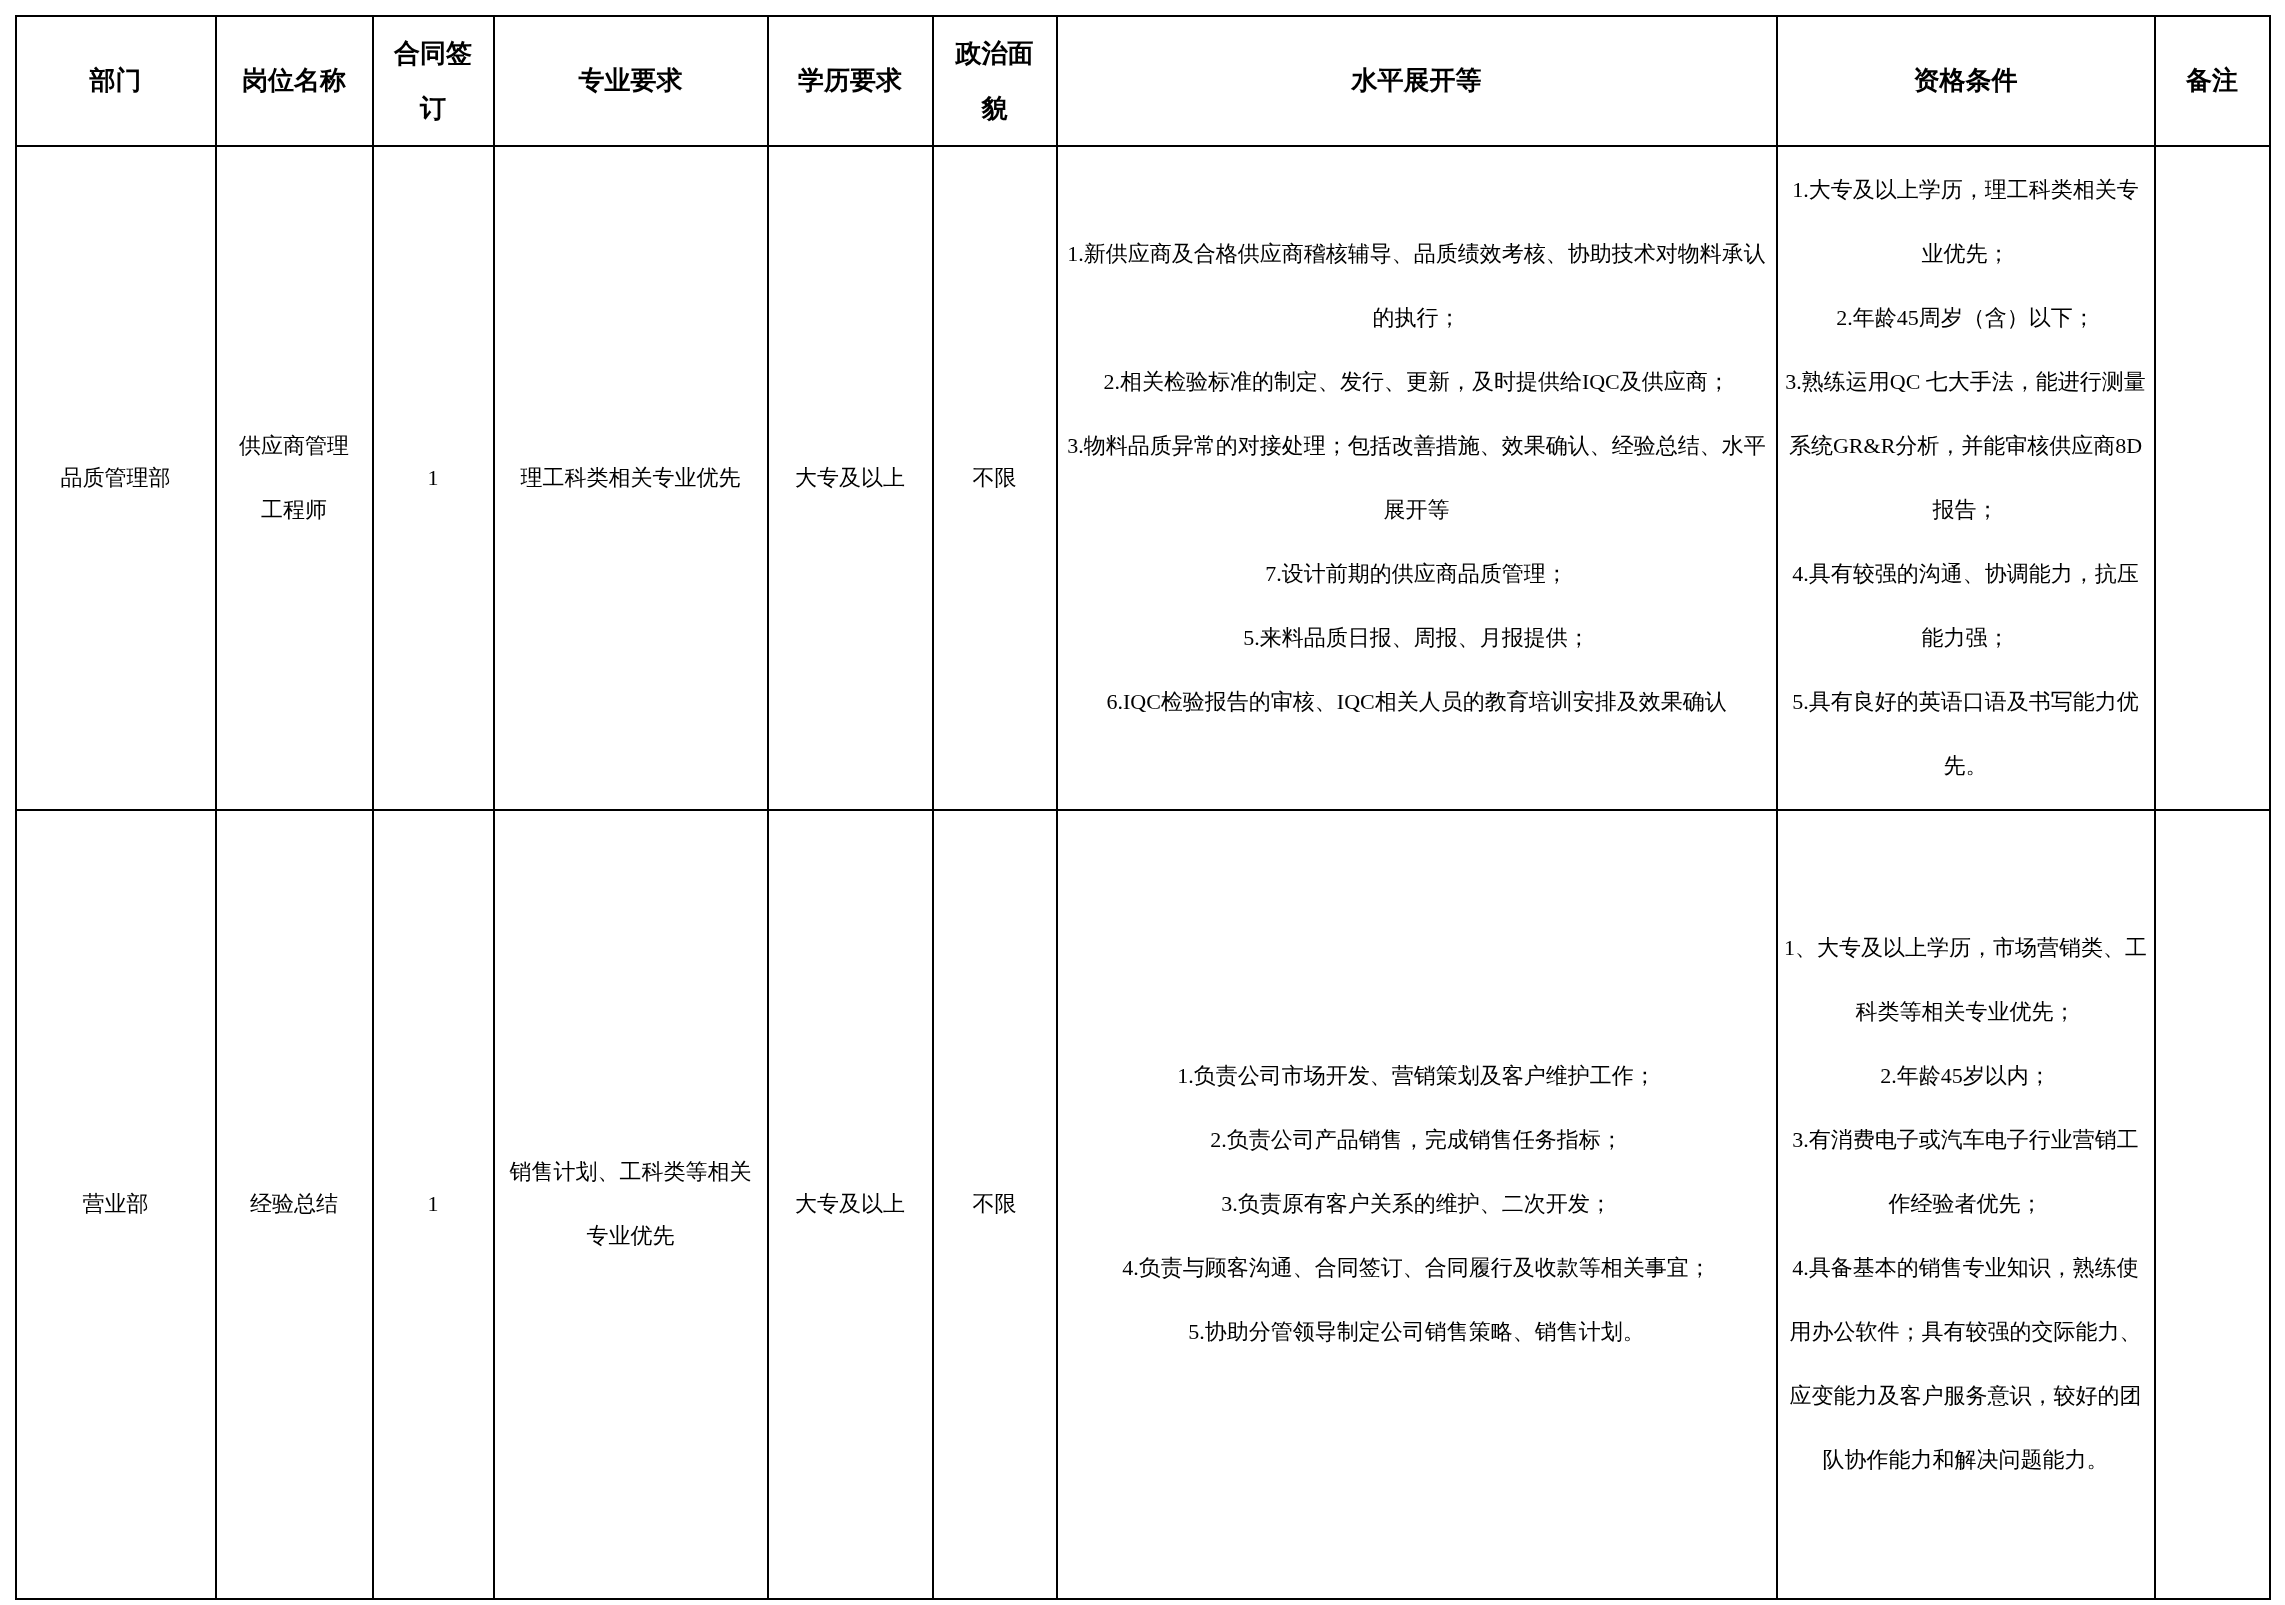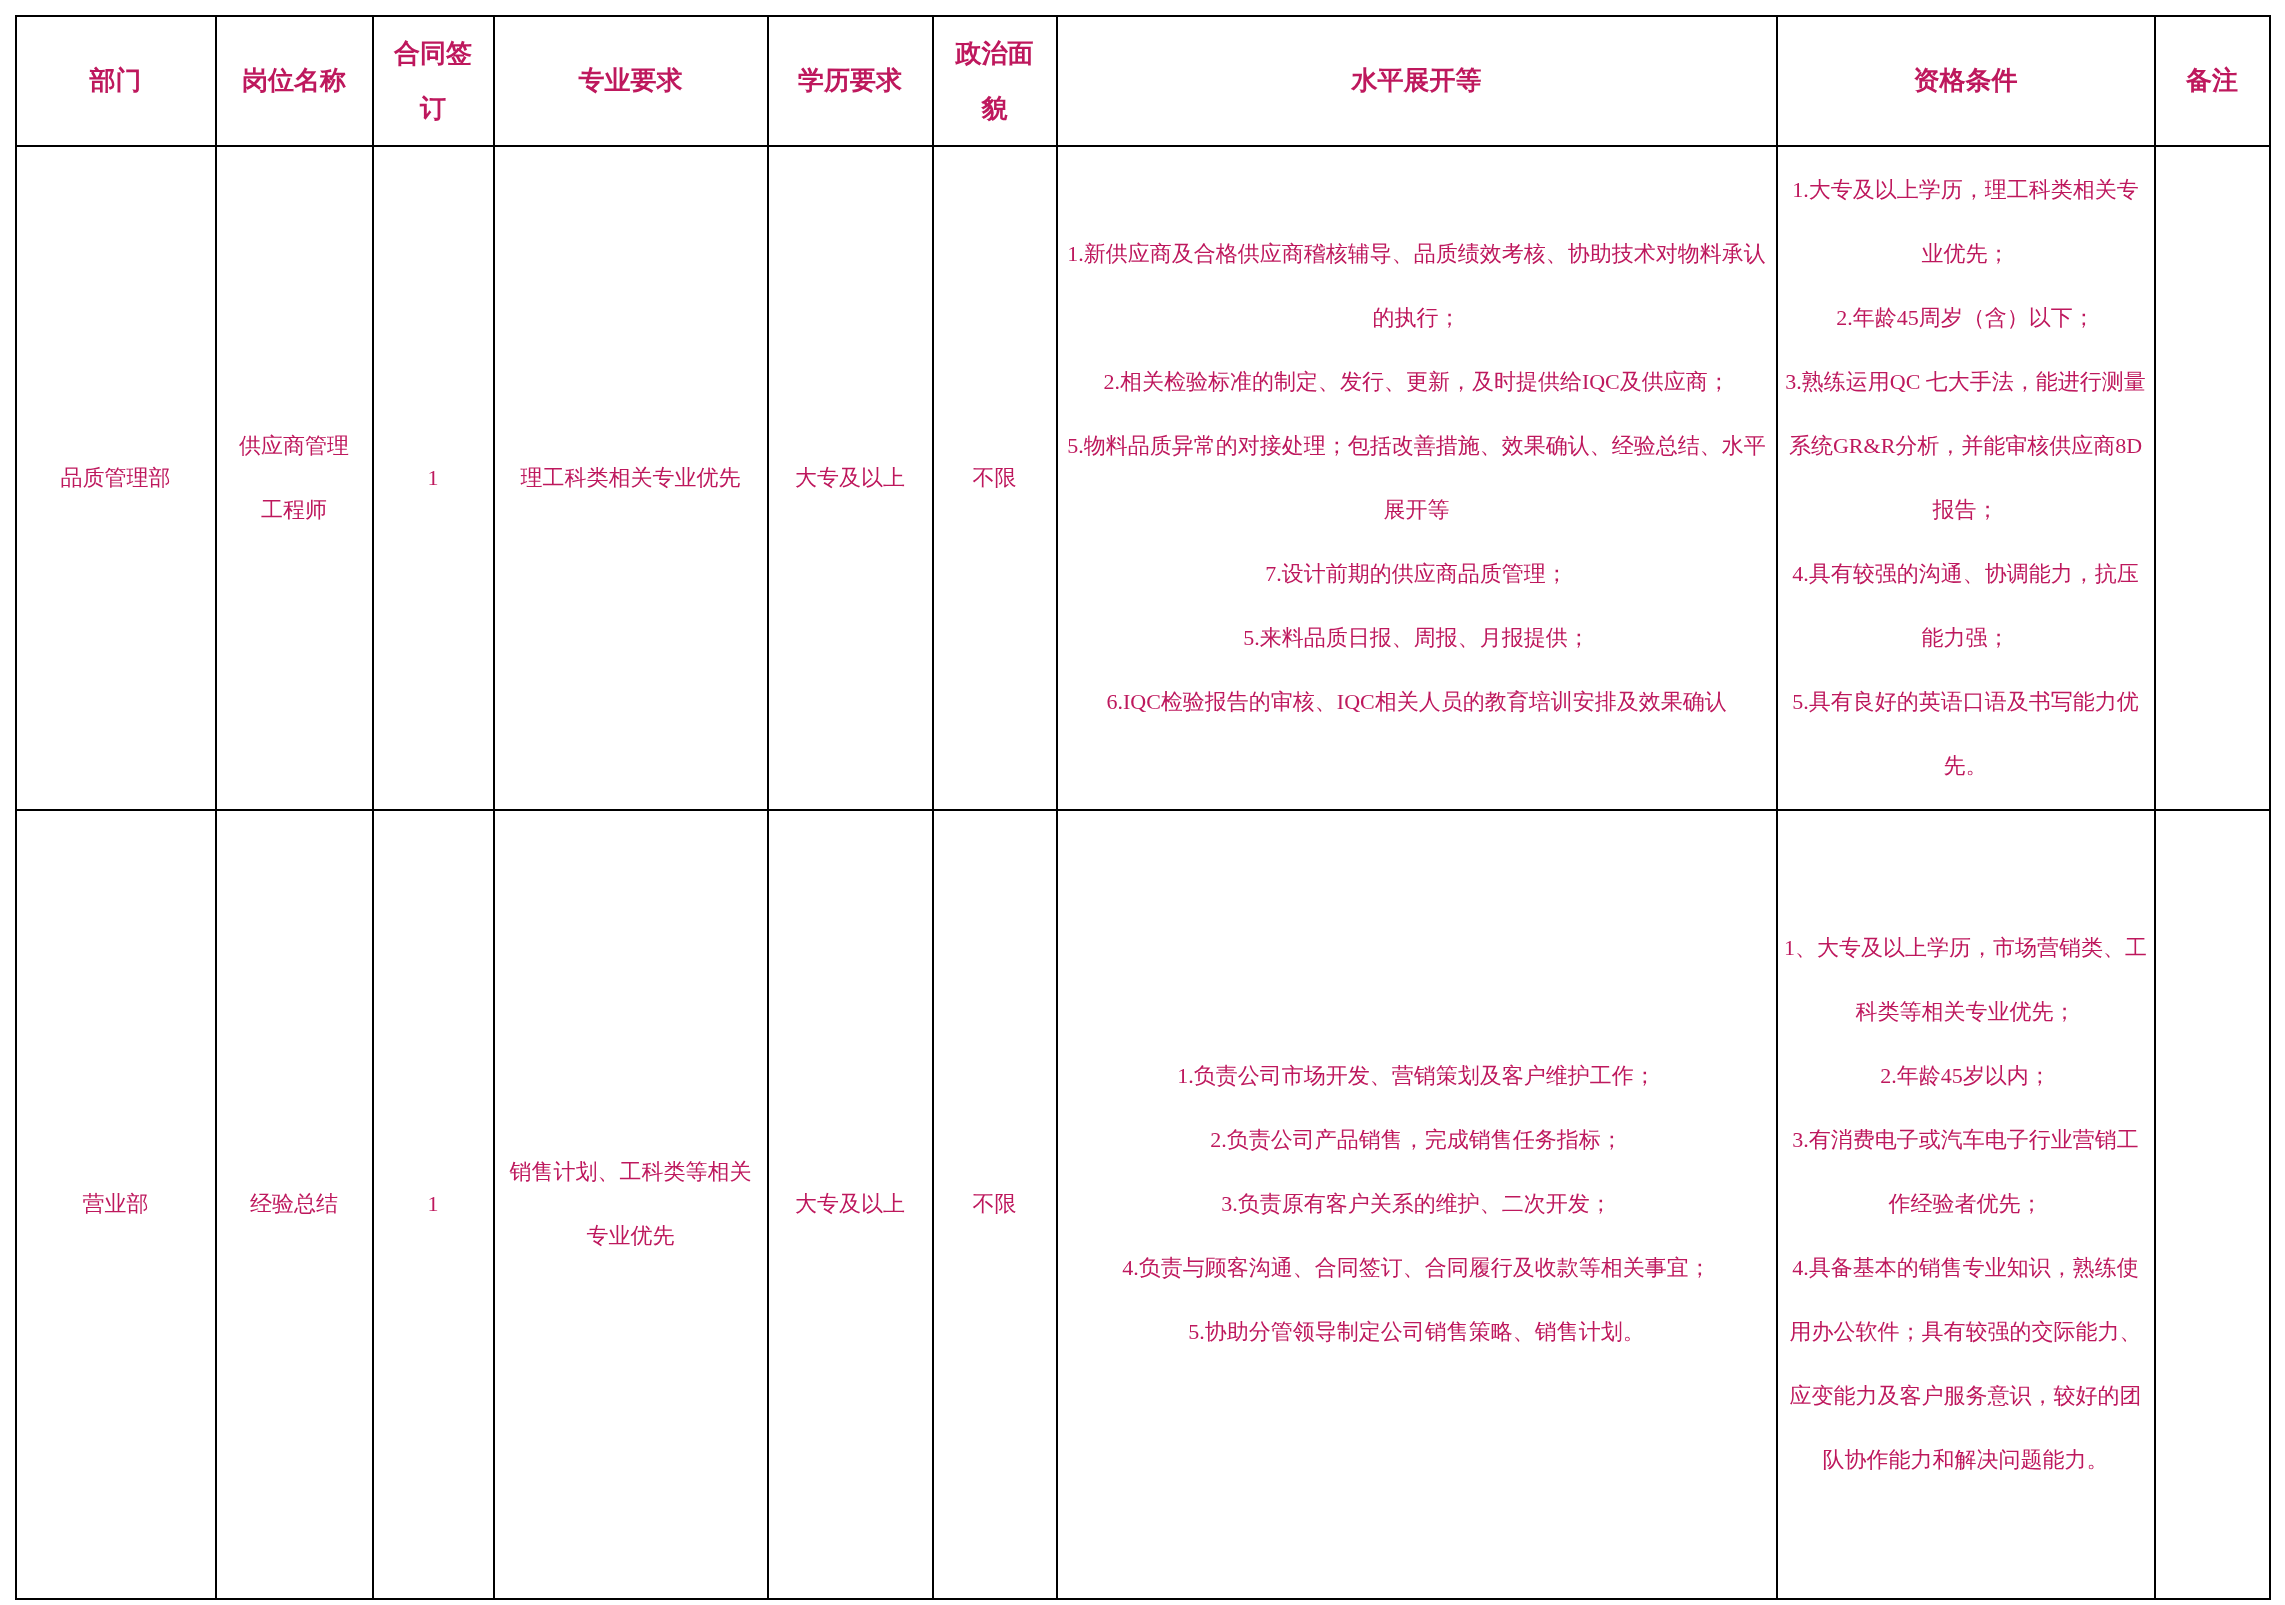--- a/index.html
+++ b/index.html
@@ -8,21 +8,21 @@
     background: #ffffff;
     width: 2285px;
   }
   .sheet {
     width: 2285px;
     height: 1605px;
     background: #ffffff;
     box-sizing: border-box;
     padding: 14.6px 15.6px 7.8px 14.6px;
     font-family: "Liberation Serif", serif;
-    color: #be185d;
+    color: #000000;
   }
   table.job-table {
     border-collapse: collapse;
     table-layout: fixed;
     width: 2254px;
     border: 2.9px solid #000000;
   }
   .job-table th, .job-table td {
     border: 2px solid #000000;
     vertical-align: middle;
@@ -92,21 +92,21 @@
       <tr class="row-1">
         <td class="cell-department">品质管理部</td>
         <td class="cell-position">供应商管理工程师</td>
         <td class="cell-headcount">1</td>
         <td class="cell-major">理工科类相关专业优先</td>
         <td class="cell-education">大专及以上</td>
         <td class="cell-political">不限</td>
         <td class="cell-description">
           <span class="desc-item">1.新供应商及合格供应商稽核辅导、品质绩效考核、协助技术对物料承认的执行；</span>
           <span class="desc-item">2.相关检验标准的制定、发行、更新，及时提供给IQC及供应商；</span>
-          <span class="desc-item">5.物料品质异常的对接处理；包括改善措施、效果确认、经验总结、水平展开等</span>
+          <span class="desc-item">3.物料品质异常的对接处理；包括改善措施、效果确认、经验总结、水平展开等</span>
           <span class="desc-item">7.设计前期的供应商品质管理；</span>
           <span class="desc-item">5.来料品质日报、周报、月报提供；</span>
           <span class="desc-item">6.IQC检验报告的审核、IQC相关人员的教育培训安排及效果确认</span>
         </td>
         <td class="cell-qualifications">
           <span class="qual-item">1.大专及以上学历，理工科类相关专业优先；</span>
           <span class="qual-item">2.年龄45周岁（含）以下；</span>
           <span class="qual-item">3.熟练运用QC 七大手法，能进行测量系统GR&amp;R分析，并能审核供应商8D报告；</span>
           <span class="qual-item">4.具有较强的沟通、协调能力，抗压能力强；</span>
           <span class="qual-item">5.具有良好的英语口语及书写能力优先。</span>

